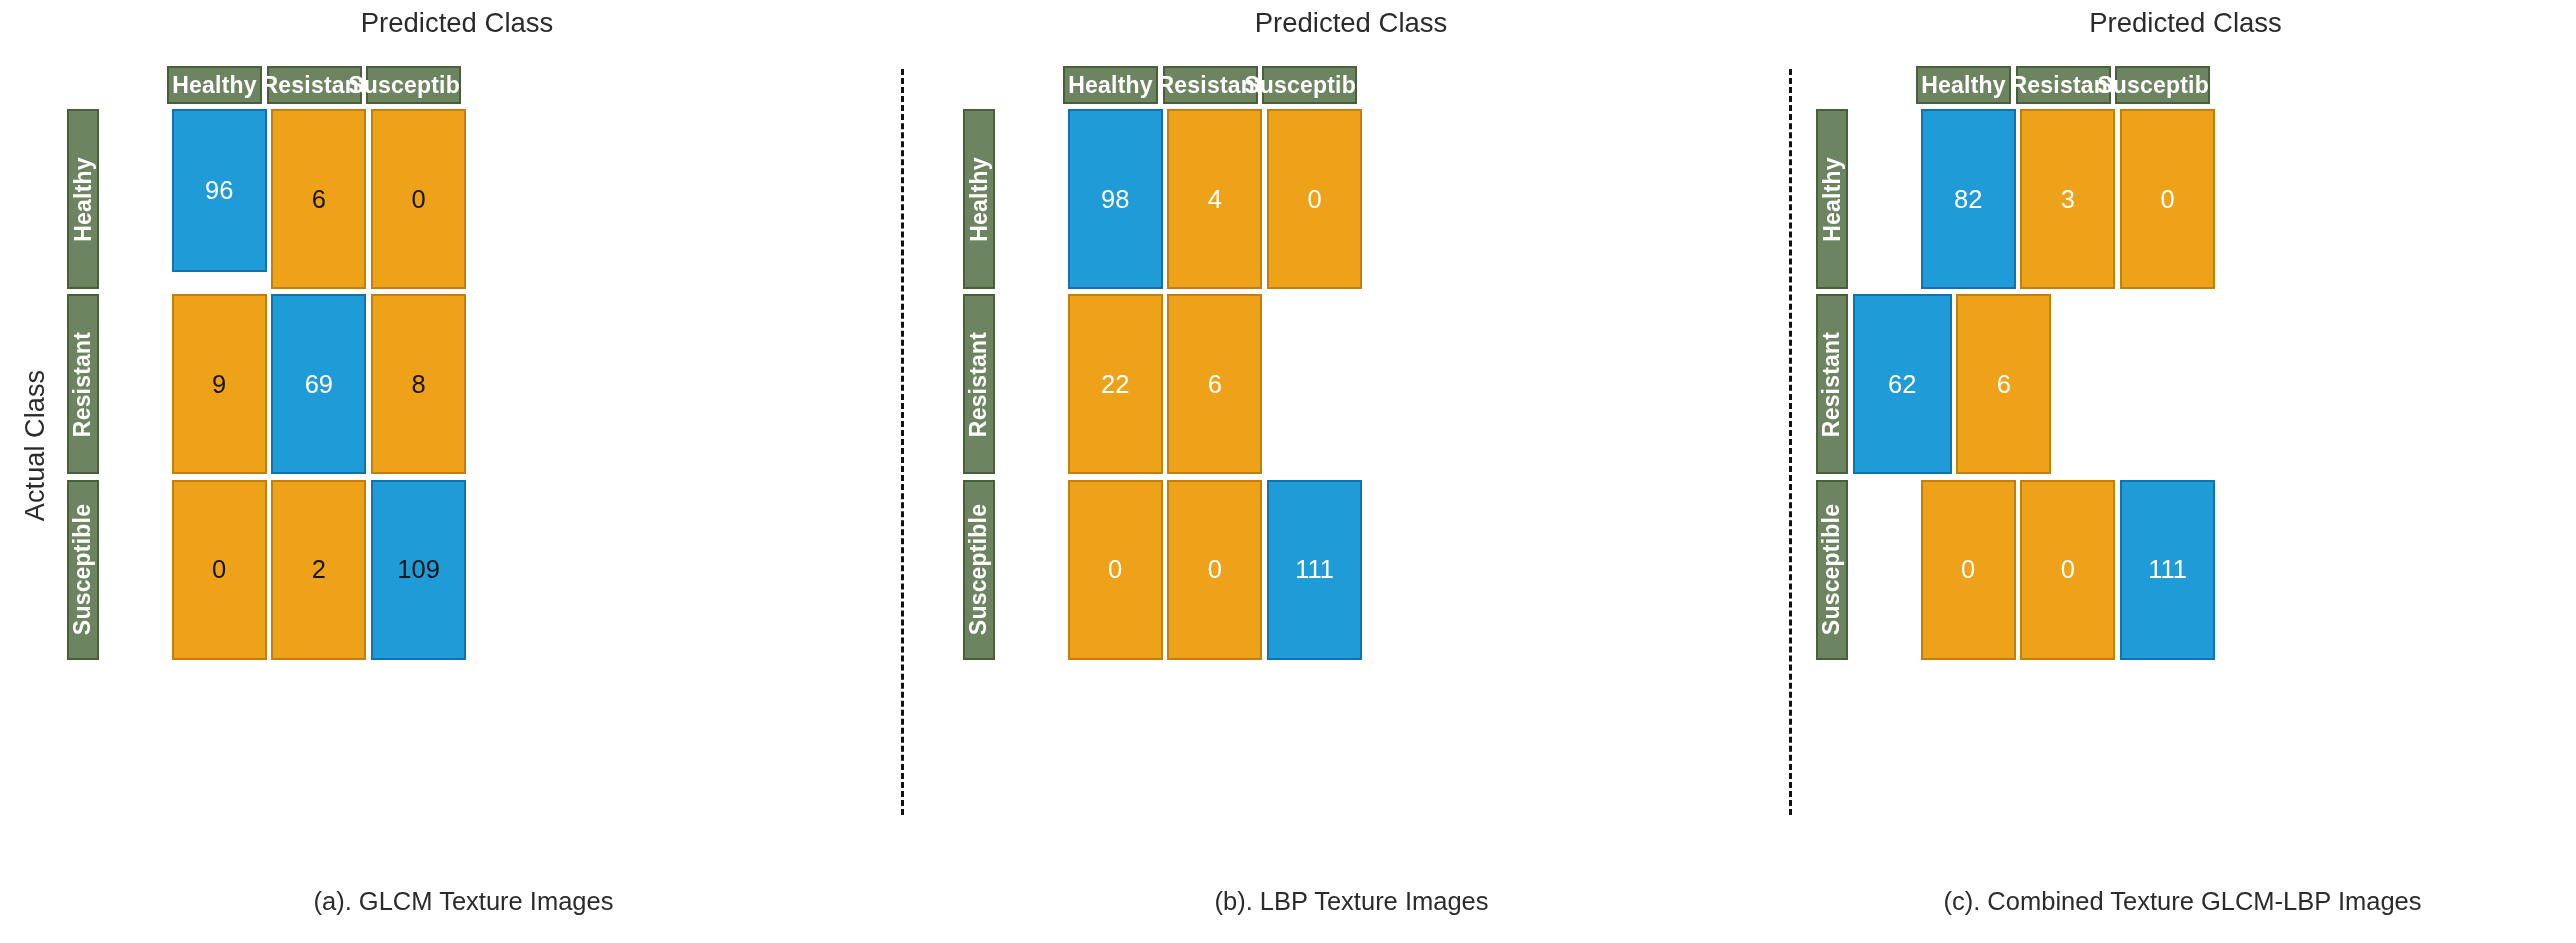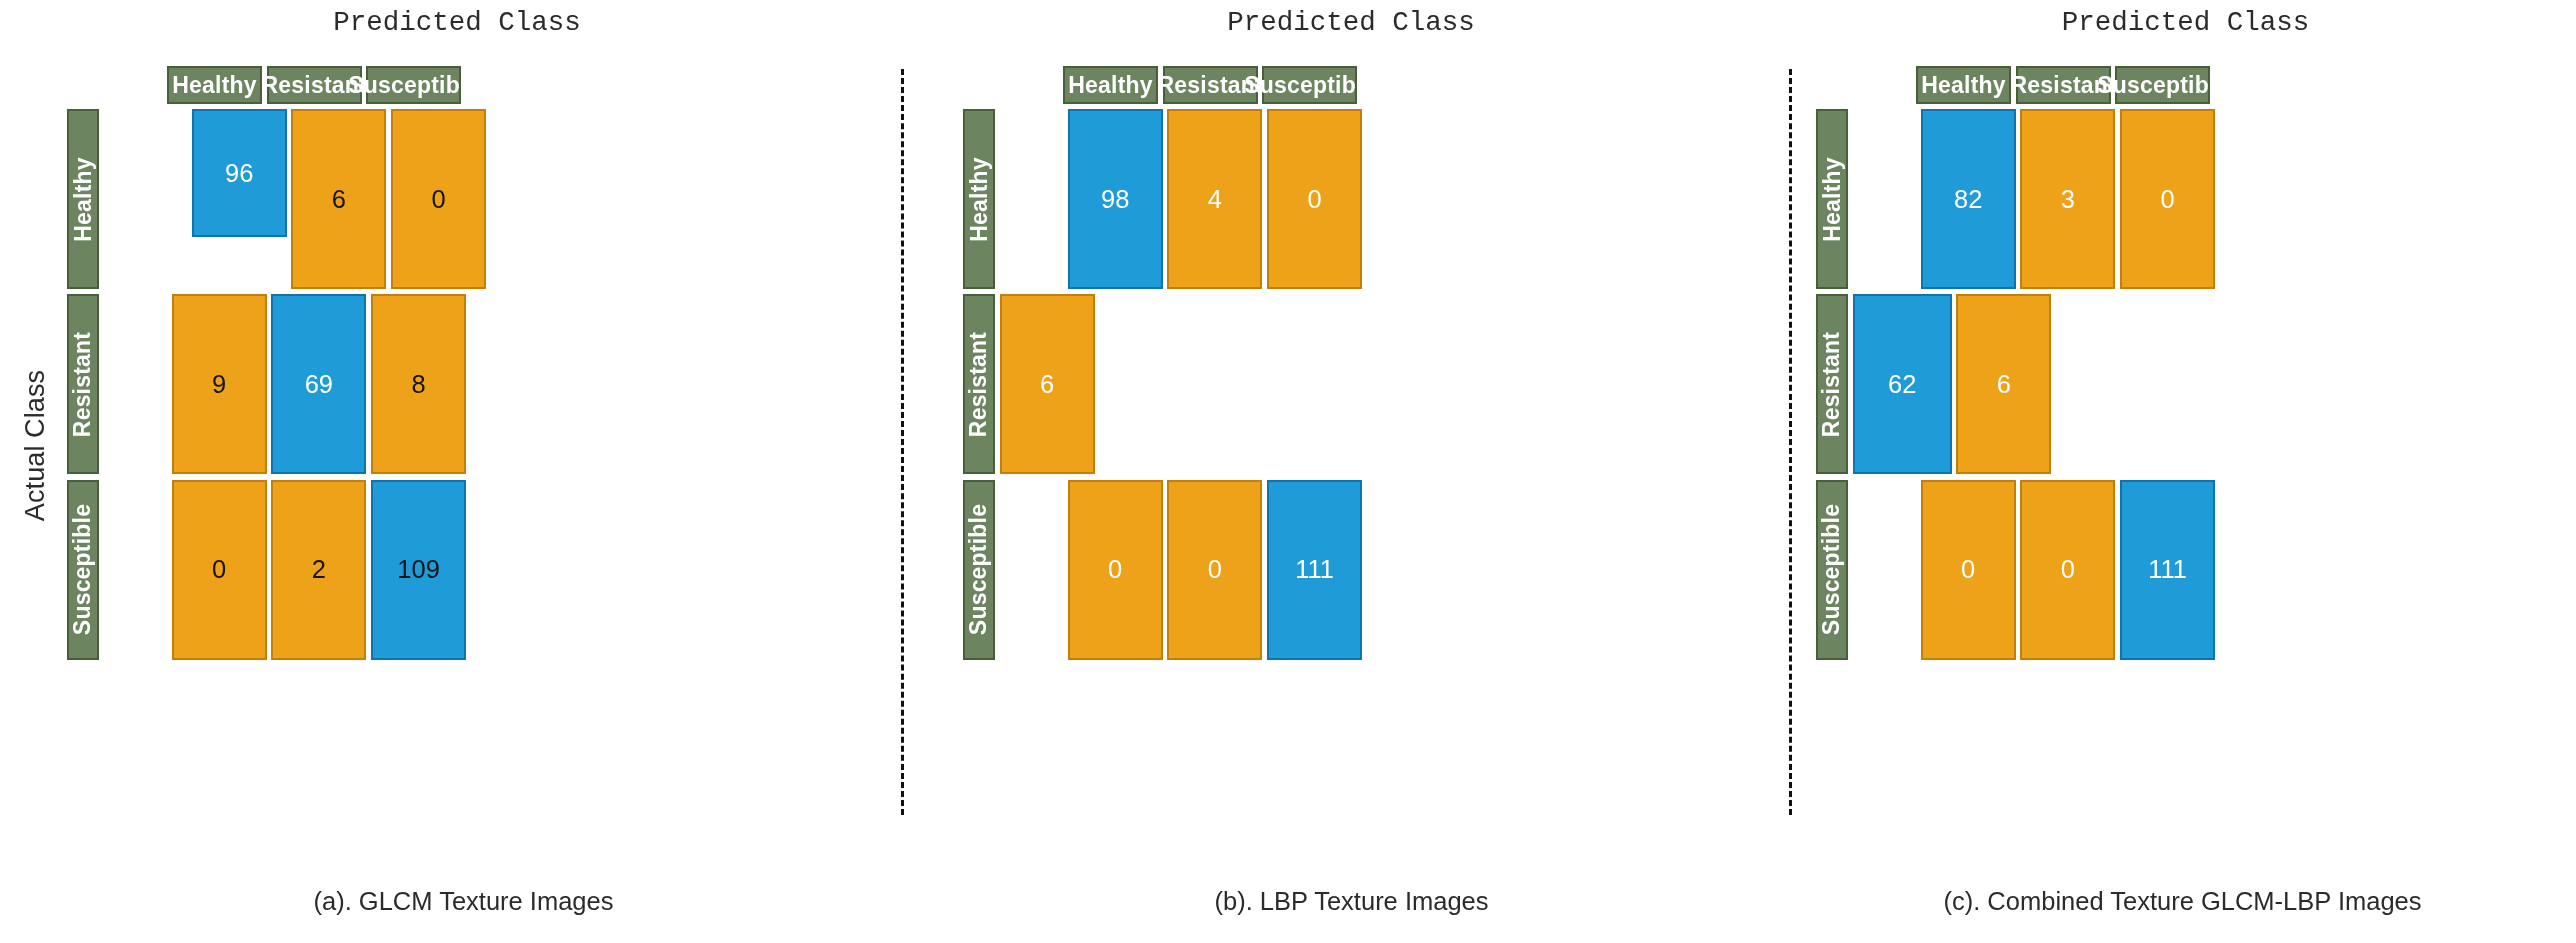--- a/index.html
+++ b/index.html
@@ -23,21 +23,20 @@
 
   
   .panel{position:absolute;top:0;height:943px;}
   .panel-title{
     position:absolute;
     top:6.7px;
     font-size:27.5px;
     color:#2b2b2b;
     text-align:center;
     white-space:nowrap;
-    font-family:Liberation Mono, monospace;
   }
 
   .matrix{position:absolute;}
 
   .colhead-row{position:absolute;display:flex;gap:4.7px;}
   .colhead{
     background:#6d8460;
     border:2px solid #46603a;
     box-sizing:border-box;
     color:#fff;
@@ -110,21 +109,21 @@
         <div class="colhead" style="width:95px;height:38px;">Resistant</div>
         <div class="colhead" style="width:95px;height:38px;">Susceptible</div>
       </div>
 
       <div class="body-rows" style="left:0px;top:43px;">
 
         <div class="body-row">
           <div class="rowhead" style="width:32px;height:180px;">
             <span>Healthy</span>
           </div>
-          <div class="cell diag txt-white" style="width:95px;height:128px;margin-left:88px;">96</div>
+          <div class="cell diag txt-white" style="width:95px;height:163px;margin-left:68px;">96</div>
           <div class="cell off txt-dark" style="width:95px;height:180px;">6</div>
           <div class="cell off txt-dark" style="width:95px;height:180px;">0</div>
         </div>
 
         <div class="body-row">
           <div class="rowhead" style="width:32px;height:180px;">
             <span>Resistant</span>
           </div>
           <div class="cell off txt-dark" style="width:95px;height:180px;margin-left:68px;">9</div>
           <div class="cell diag txt-white" style="width:95px;height:180px;">69</div>
@@ -163,20 +162,21 @@
             <span>Healthy</span>
           </div>
           <div class="cell diag txt-white" style="width:95px;height:180px;margin-left:68px;">98</div>
           <div class="cell off txt-white" style="width:95px;height:180px;">4</div>
           <div class="cell off txt-white" style="width:95px;height:180px;">0</div>
         </div>
         <div class="body-row">
           <div class="rowhead" style="width:32px;height:180px;">
             <span>Resistant</span>
           </div>
+          <div class="cell off txt-white" style="width:95px;height:180px;margin-left:68px;">22</div>
           <div class="cell off txt-white" style="width:95px;height:180px;">6</div>
         </div>
         <div class="body-row">
           <div class="rowhead" style="width:32px;height:180px;">
             <span>Susceptible</span>
           </div>
           <div class="cell off txt-white" style="width:95px;height:180px;margin-left:68px;">0</div>
           <div class="cell off txt-white" style="width:95px;height:180px;">0</div>
           <div class="cell diag txt-white" style="width:95px;height:180px;">111</div>
         </div>

